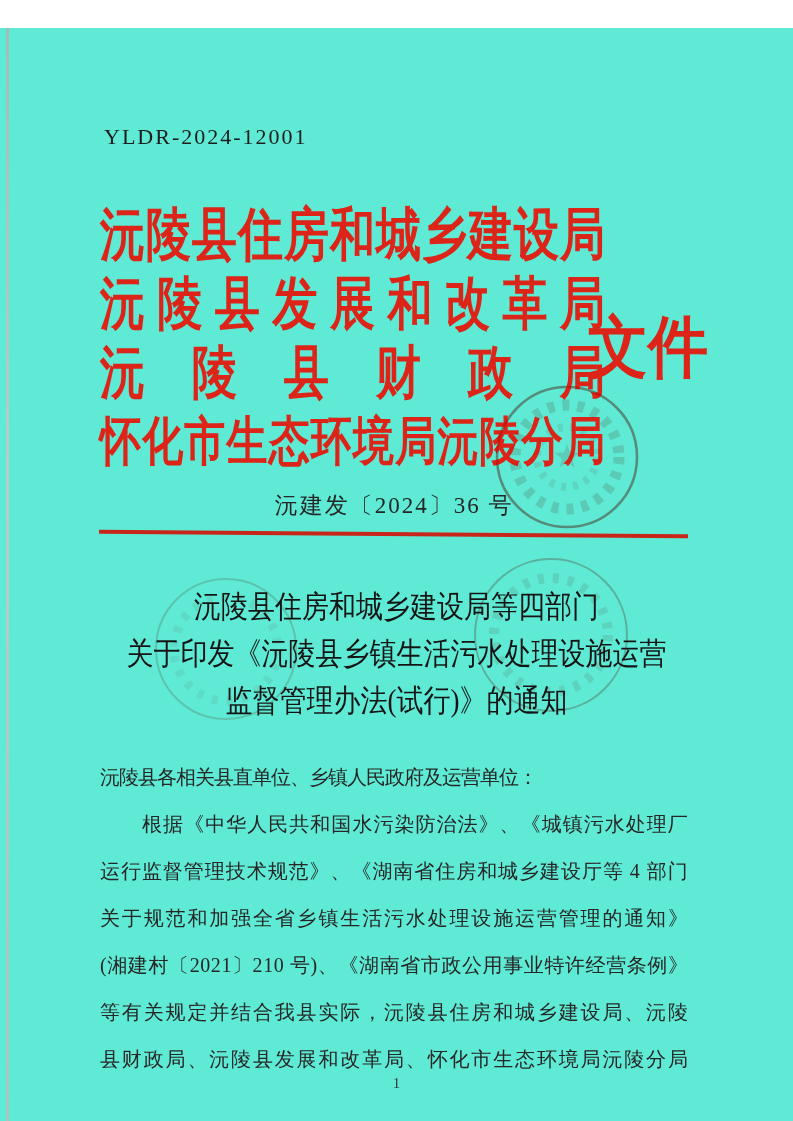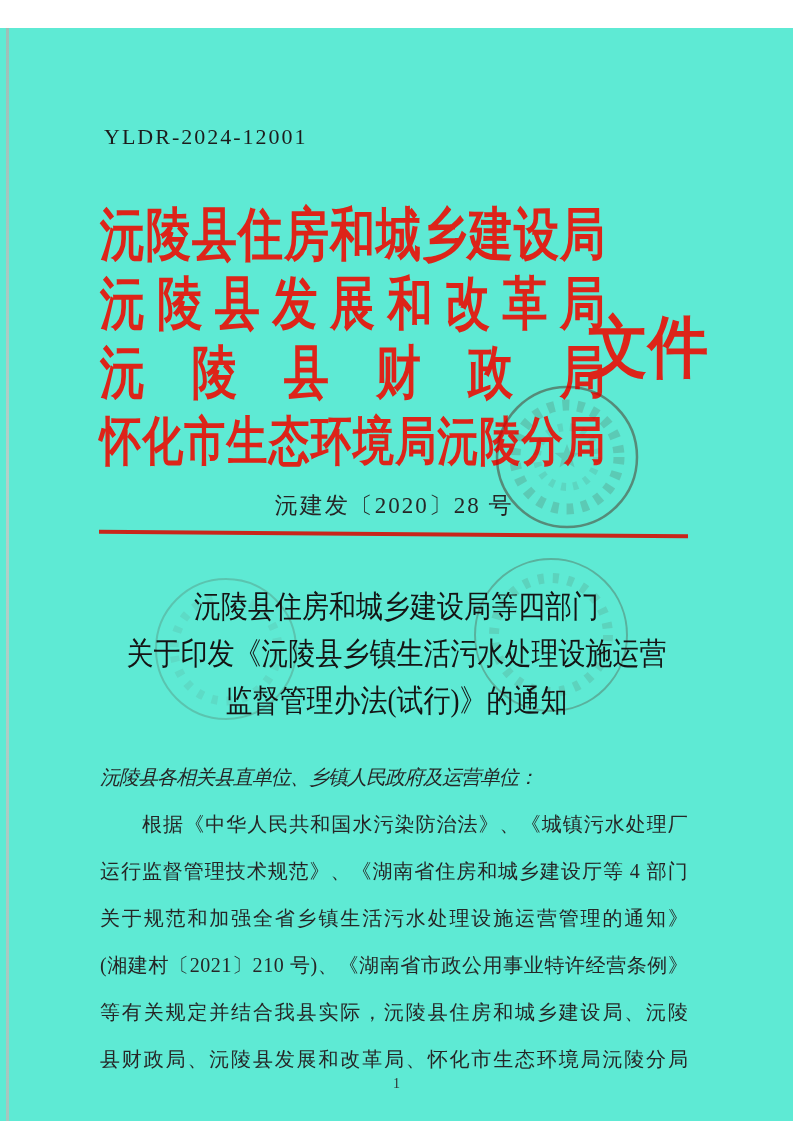--- a/index.html
+++ b/index.html
@@ -41,21 +41,21 @@
   }
   .title-block{
     position:absolute;left:0;top:556px;width:793px;text-align:center;
     font-weight:normal;color:#141414;font-size:27px;
   }
   .title-line{height:47px;line-height:47px;transform:scaleY(1.15);}
   .body-block{
     position:absolute;left:100px;top:726px;width:588px;
     font-size:20px;color:#262626;
   }
-  .salutation{height:47px;line-height:47px;letter-spacing:-1px;white-space:pre;font-style:italic;}
+  .salutation{height:47px;line-height:47px;letter-spacing:-1px;white-space:pre;}
   .body-line{
     height:47px;display:flex;justify-content:space-between;align-items:center;
     white-space:pre;
   }
   .page-number{
     position:absolute;left:0;top:1048px;width:793px;text-align:center;
     font-size:14px;color:#333;
   }
   .seal-layer{
     position:absolute;left:0;top:0;width:793px;height:1121px;
@@ -76,21 +76,21 @@
     <div class="agency-line jchars"><span>沅</span><span>陵</span><span>县</span><span>发</span><span>展</span><span>和</span><span>改</span><span>革</span><span>局</span></div>
     <div class="agency-line jchars"><span>沅</span><span>陵</span><span>县</span><span>财</span><span>政</span><span>局</span></div>
     <div class="agency-line jchars"><span>怀</span><span>化</span><span>市</span><span>生</span><span>态</span><span>环</span><span>境</span><span>局</span><span>沅</span><span>陵</span><span>分</span><span>局</span></div>
   </div>
 
   <div class="hdr-suffix jchars">
       <span>文</span>
       <span>件</span>
     </div>
 
-  <div class="doc-number">沅建发〔2020〕28 号</div>
+  <div class="doc-number">沅建发〔2024〕36 号</div>
 
   <div class="red-rule"></div>
 
   <div class="title-block">
     <div class="title-line">沅陵县住房和城乡建设局等四部门</div>
     <div class="title-line">关于印发《沅陵县乡镇生活污水处理设施运营</div>
     <div class="title-line">监督管理办法(试行)》的通知</div>
   </div>
 
   <div class="body-block">

